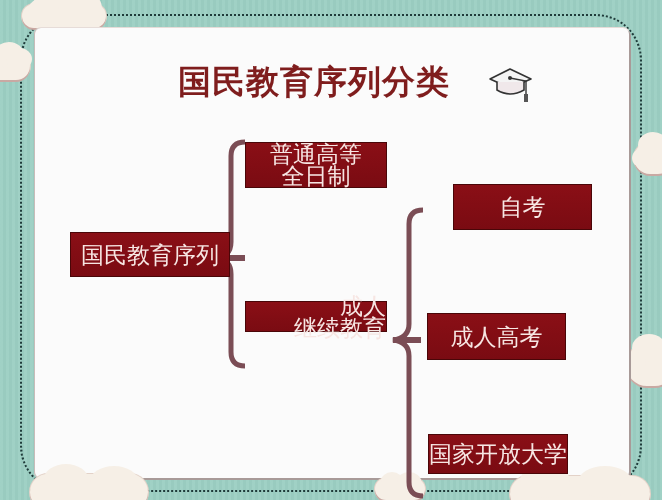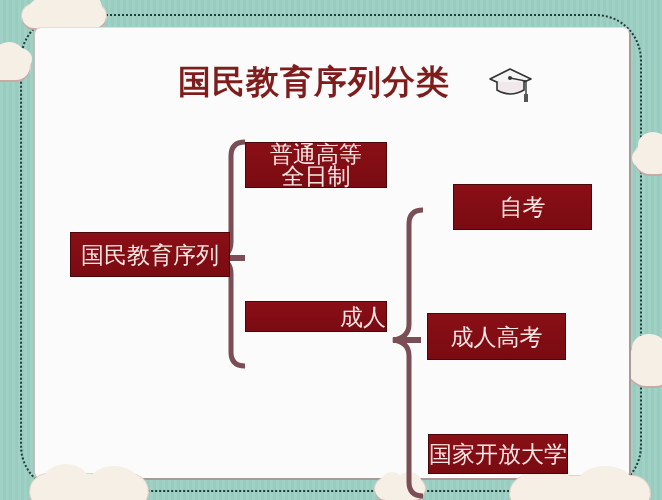--- a/index.html
+++ b/index.html
@@ -115,20 +115,21 @@
   <span>国民教育序列</span>
 </div>
 
 <div class="node n-full">
   <span>普通高等</span>
   <span>全日制</span>
 </div>
 
 <div class="node n-adult">
   <span>成人</span>
+  <span>继续教育</span>
 </div>
 
 <div class="node n-self">
   <span>自考</span>
 </div>
 
 <div class="node n-gaokao">
   <span>成人高考</span>
 </div>
 

